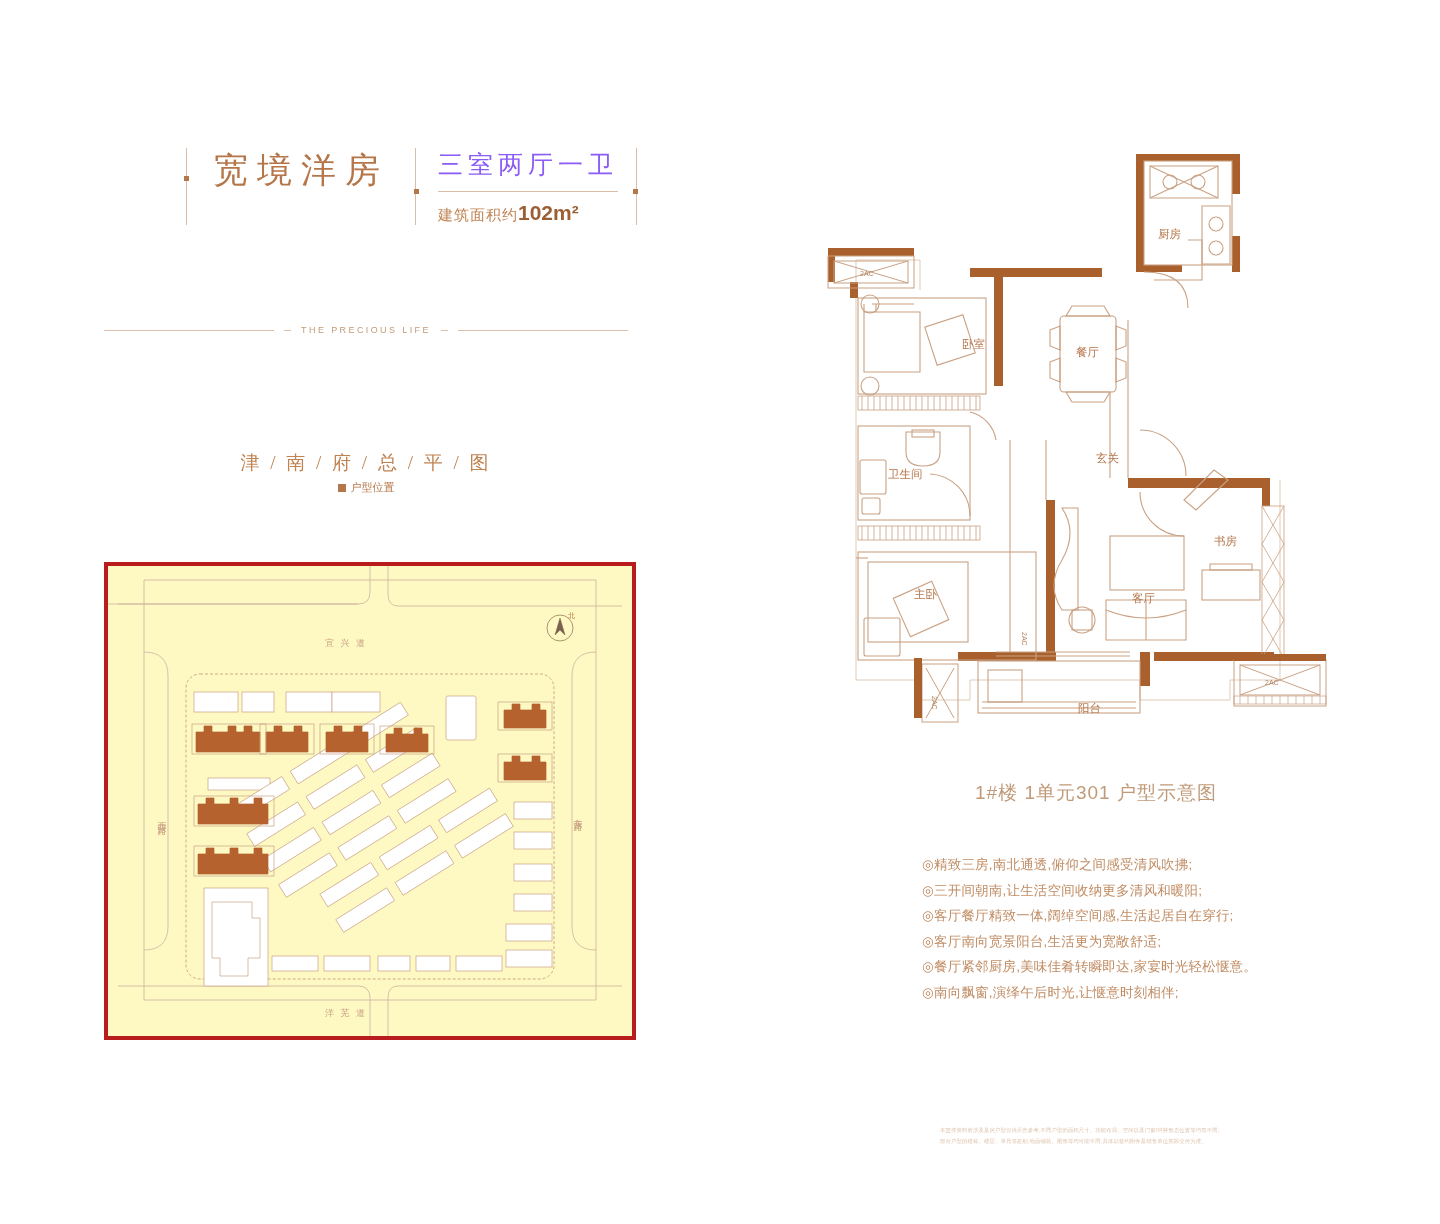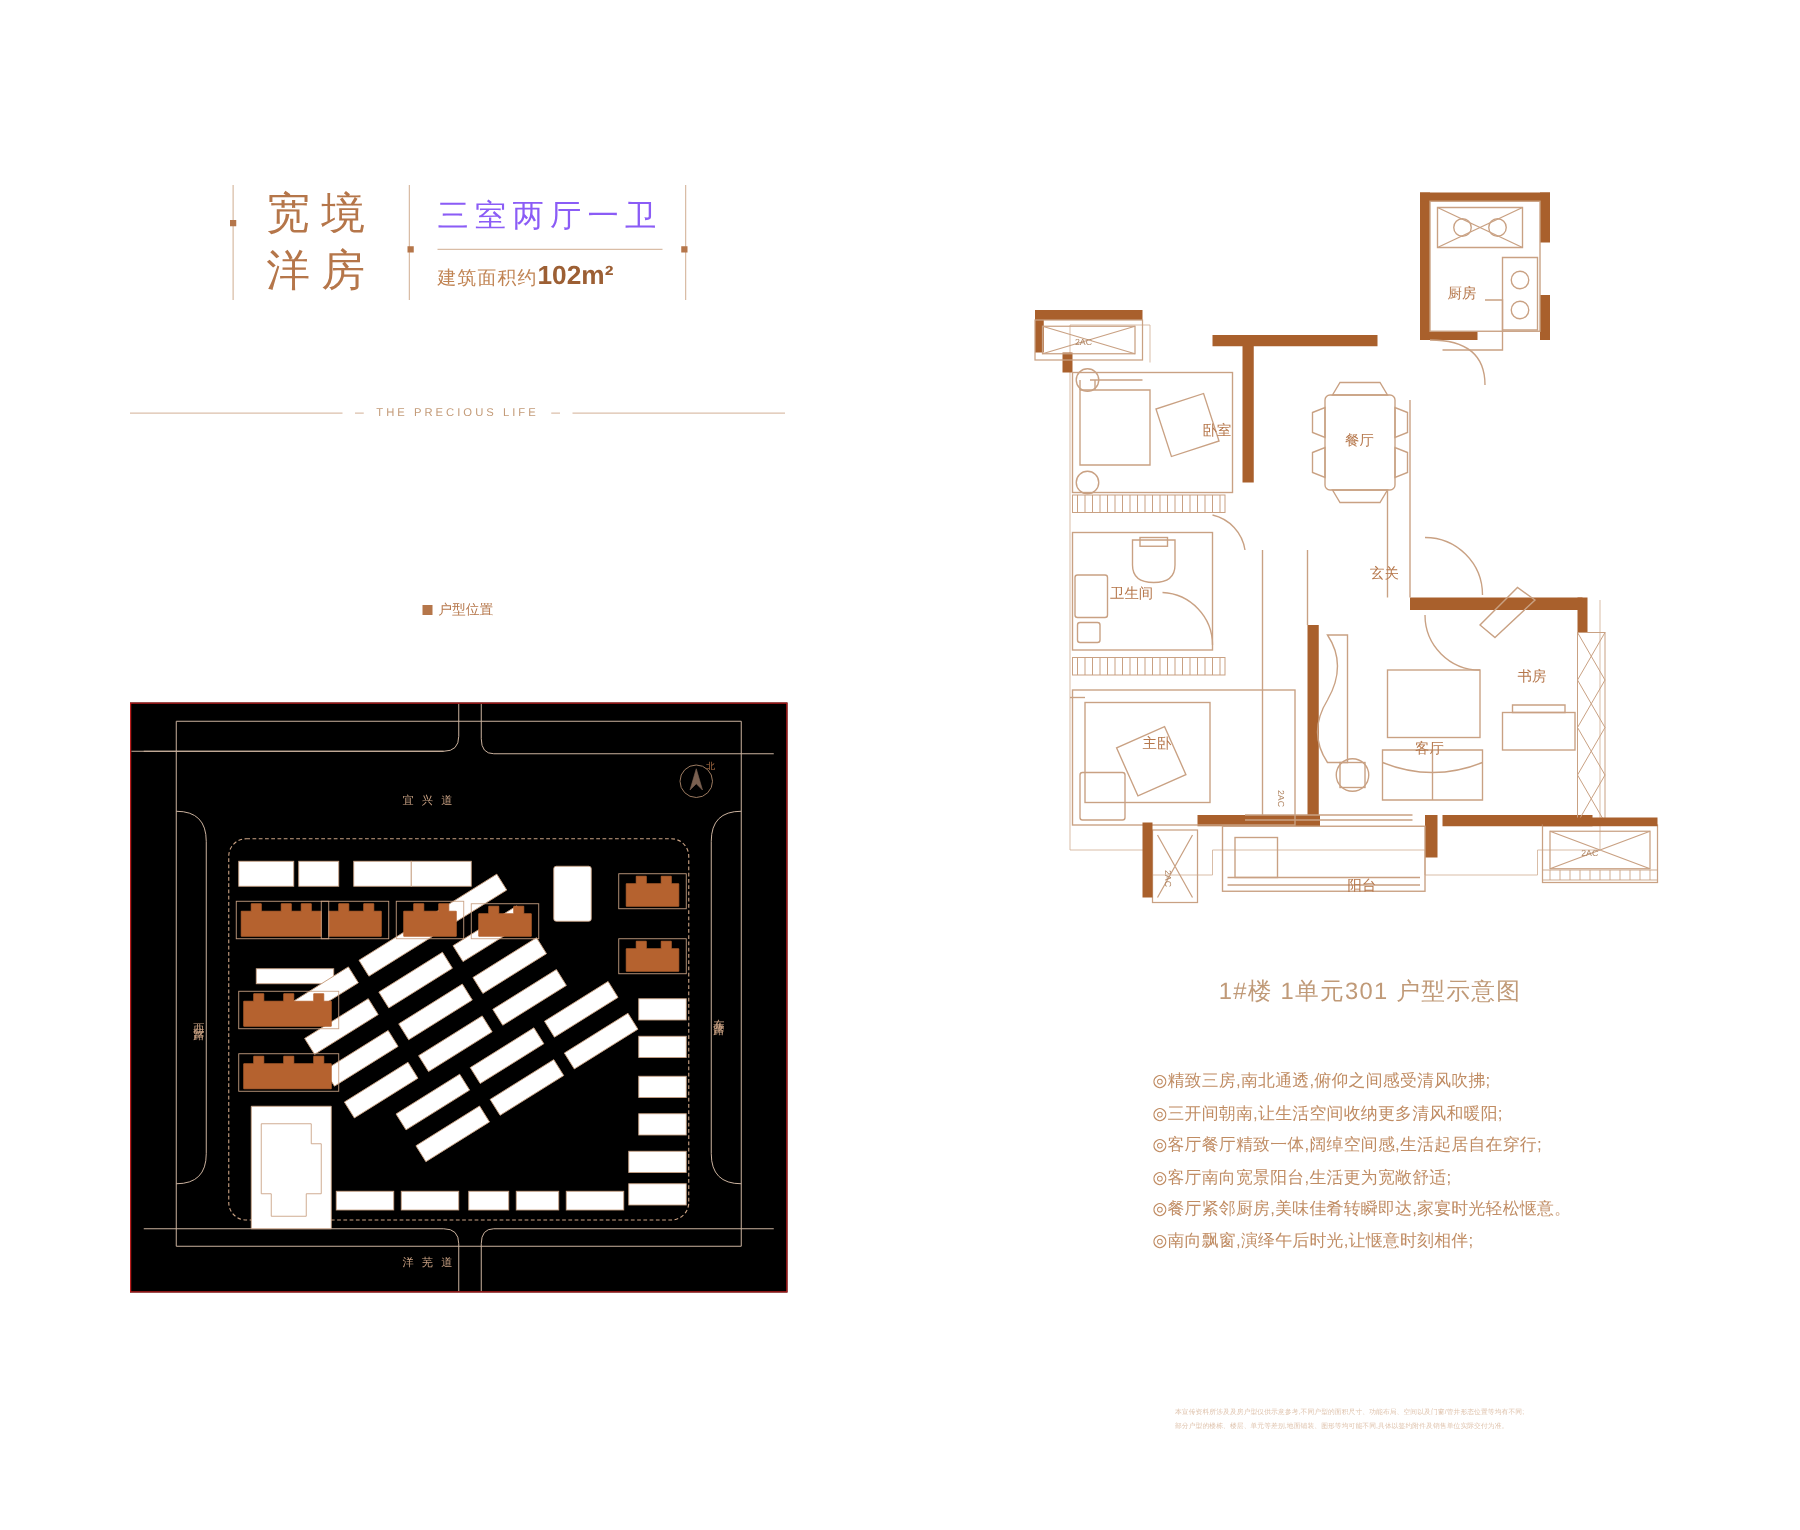--- a/index.html
+++ b/index.html
@@ -12,21 +12,21 @@
 
   
   .brand{position:absolute;left:186px;top:148px;display:flex;align-items:stretch;}
   .brand-rule{width:1px;background:#d9bda6;position:relative;}
   .brand-rule::before,.brand-rule::after{content:"";position:absolute;left:-2px;width:5px;height:5px;background:#b5764a;}
   .brand-rule::before{top:28px;}
   .brand-rule::after{top:28px;display:none;}
   .brand-name{
     padding:0 26px;font-family:"Liberation Serif","DejaVu Serif",serif;
     font-size:35px;line-height:46px;color:#b5764a;letter-spacing:9px;
-    font-weight:400;display:flex;flex-direction:column;justify-content:center;
+    font-weight:400;display:flex;flex-direction:row;justify-content:center;
   }
   .brand-mid{width:1px;background:#d9bda6;}
   .brand-info{padding:0 18px 0 22px;display:flex;flex-direction:column;justify-content:center;}
   .brand-info .line1{
     font-family:"Liberation Serif","DejaVu Serif",serif;
     font-size:25px;letter-spacing:5px;color:#8b5cf6;padding-bottom:8px;
   }
   .brand-hr{height:1px;background:#d9bda6;margin:2px 0 9px;position:relative;}
   .brand-hr::before,.brand-hr::after{content:"";position:absolute;top:-2px;width:5px;height:5px;background:#b5764a;}
   .brand-hr::before{left:-24px;}
@@ -41,21 +41,21 @@
   .precious .tick{width:7px;height:1px;background:#dcc0ab;}
 
   .siteplan-title{position:absolute;left:104px;top:450px;width:524px;text-align:center;}
   .siteplan-title .t{
     font-family:"Liberation Serif","DejaVu Serif",serif;
     font-size:19px;letter-spacing:3px;color:#c08352;
   }
   .siteplan-legend{position:absolute;left:104px;top:480px;width:524px;text-align:center;font-size:11px;color:#b5764a;}
   .siteplan-legend .sq{display:inline-block;width:8px;height:8px;background:#b5764a;margin-right:5px;vertical-align:-1px;}
 
-  .siteplan{position:absolute;left:104px;top:562px;width:524px;height:470px;border:1px solid #b91c1c;background:#000000;}
+  .siteplan{position:absolute;left:104px;top:562px;width:524px;height:470px;border:4px solid #b91c1c;background:#fef9c3;}
   .siteplan svg{display:block;}
 
   
   .floorplan{position:absolute;left:810px;top:140px;width:560px;height:630px;}
   .floorplan svg{display:block;}
   .fp-caption{position:absolute;left:810px;top:780px;width:560px;font-size:19px;color:#c09a78;letter-spacing:1px;}
   .fp-caption span{margin-left:165px;margin-top:28px;}
 
   .features{position:absolute;left:922px;top:852px;width:420px;}
   .features li{
@@ -93,20 +93,23 @@
   </div>
 
   <div class="precious">
     <div class="bar"></div>
     <div class="tick"></div>
     <div class="txt">THE PRECIOUS LIFE</div>
     <div class="tick"></div>
     <div class="bar"></div>
   </div>
 
+  <div class="siteplan-title">
+    <div class="t">津 / 南 / 府 / 总 / 平 / 图</div>
+  </div>
   <div class="siteplan-legend">
     <span class="sq"></span><span>户型位置</span>
   </div>
 
   <div class="siteplan">
     <svg width="524" height="470" viewBox="0 0 524 470" xmlns="http://www.w3.org/2000/svg">
       <g stroke="#cbb29e" fill="none" stroke-width="0.8">
 
         <path d="M10,38 L250,38 Q262,38 262,26 L262,0"></path>
         <path d="M10,38 L10,38"></path>

